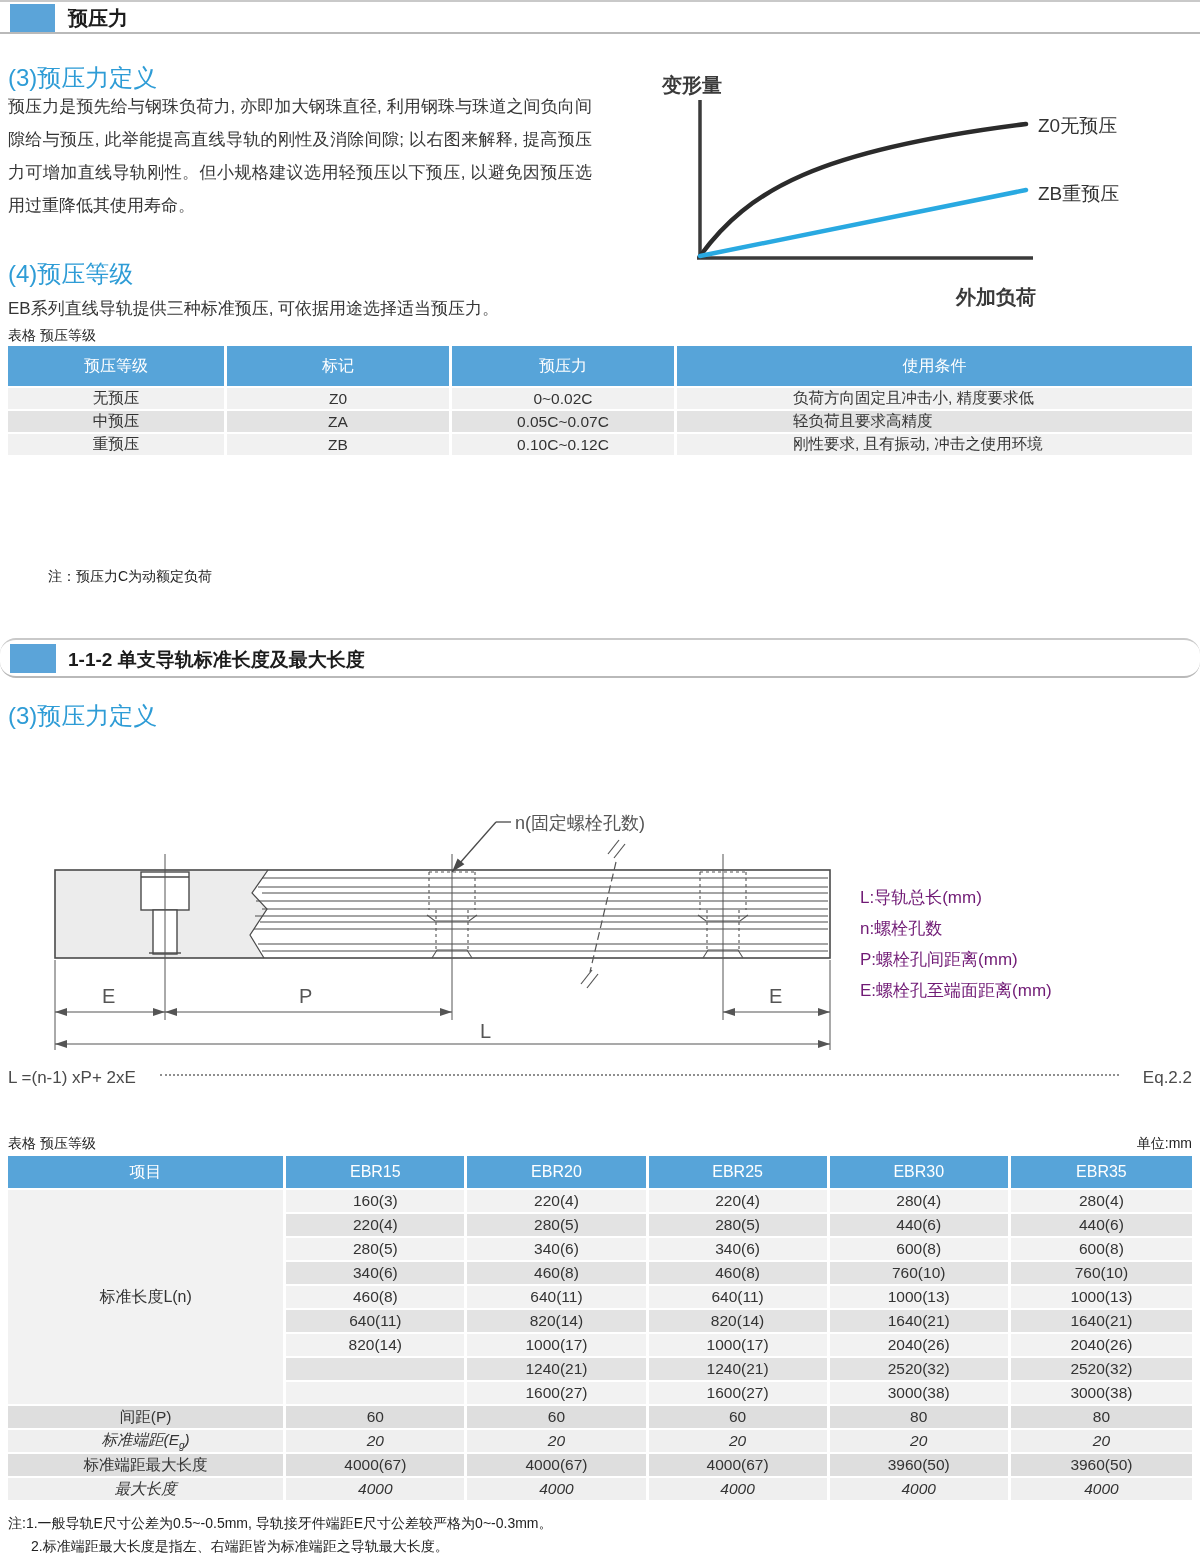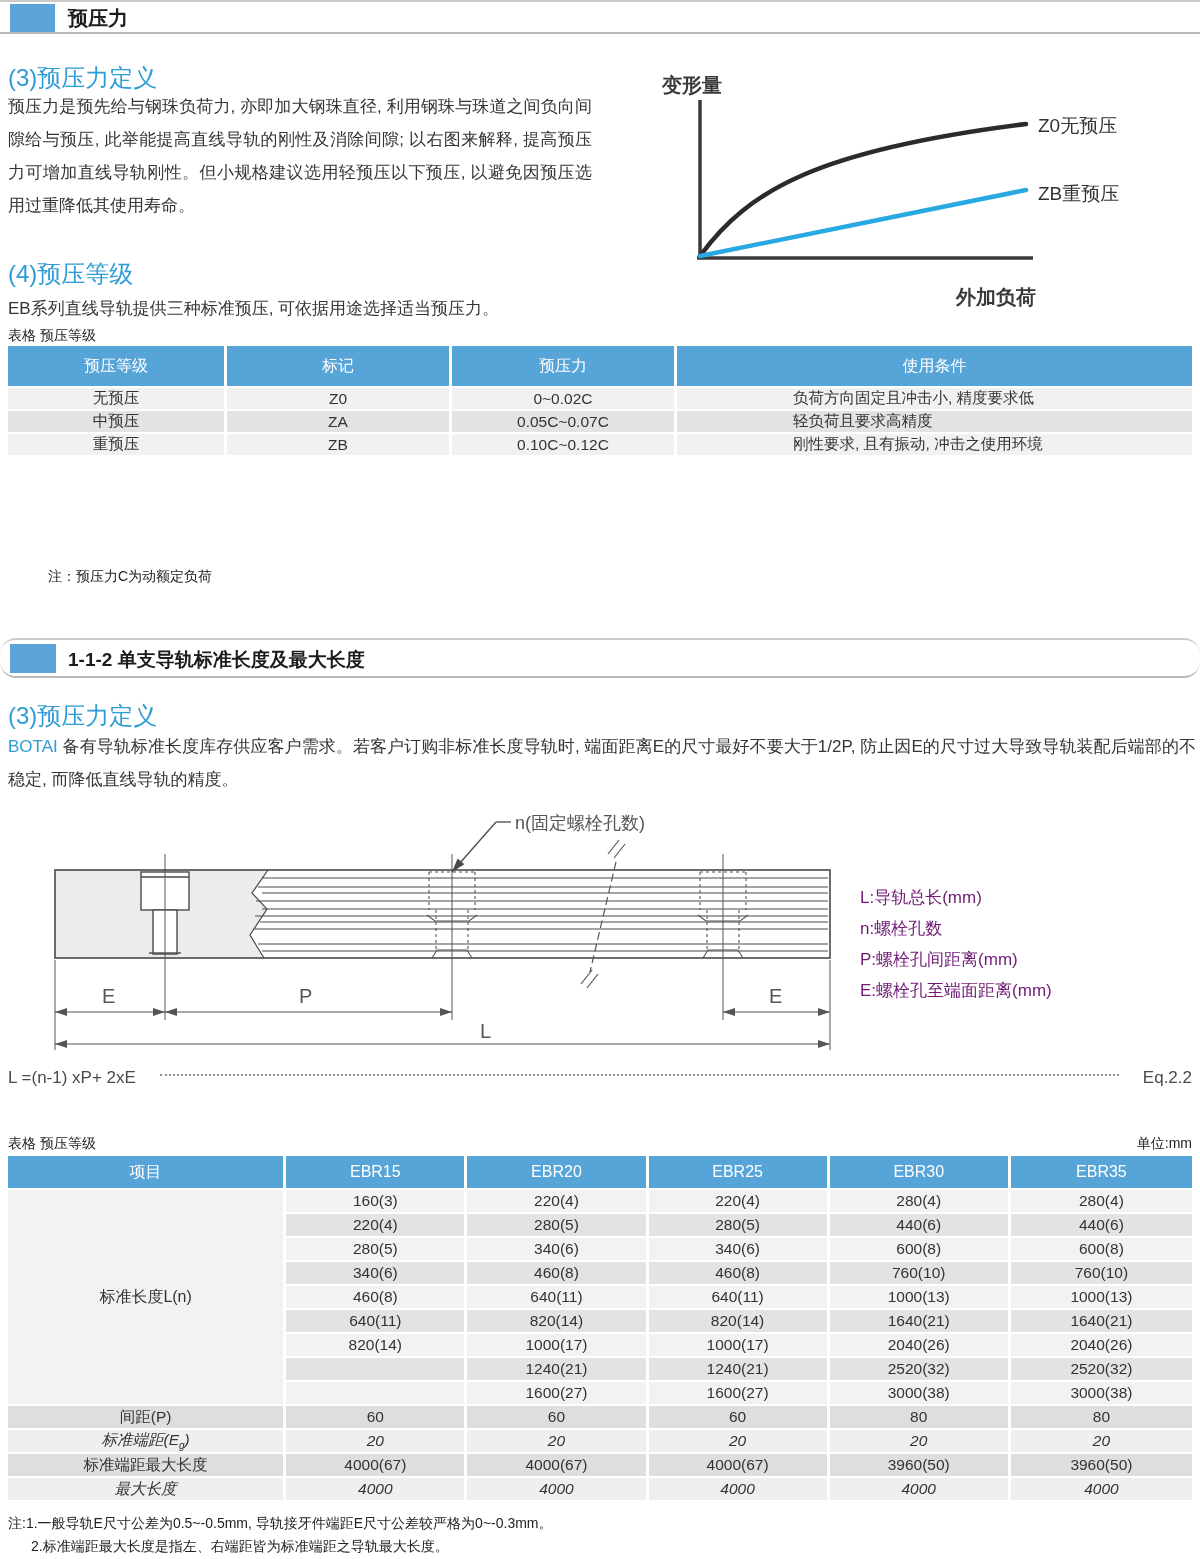--- a/index.html
+++ b/index.html
@@ -144,21 +144,20 @@
   </table>
 
   <div id="note1">注：预压力C为动额定负荷</div>
 
   <div id="sec2" class="sec-header">
     <div class="accent"></div>
     <div class="sec-title">1-1-2 单支导轨标准长度及最大长度</div>
   </div>
 
   <div id="subhead2" class="blue-head">(3)预压力定义</div>
-  <div id="para3" class="body-text"><span class="brand">BOTAI</span><span> 备有导轨标准长度库存供应客户需求。若客户订购非标准长度导轨时, 端面距离E的尺寸最好不要大于1/2P, 防止因E的尺寸过大导致导轨装配后端部的不稳定, 而降低直线导轨的精度。</span></div>
 
   <svg id="drawing" width="1200" height="262" viewBox="0 0 1200 262">
 
     <polygon points="55,72 268,72 252,95 267,111 250,137 264,160 55,160" fill="#ECECEC"></polygon>
     <rect x="55" y="72" width="775" height="88" fill="none" stroke="#4a4a4a" stroke-width="1.6"></rect>
     <polyline points="268,72 252,95 267,111 250,137 264,160" fill="none" stroke="#4a4a4a" stroke-width="1.2"></polyline>
 
     <g fill="#fff" stroke="#4a4a4a" stroke-width="1.4">
       <rect x="141" y="74" width="48" height="38"></rect>
       <rect x="153" y="112" width="24" height="44"></rect>

